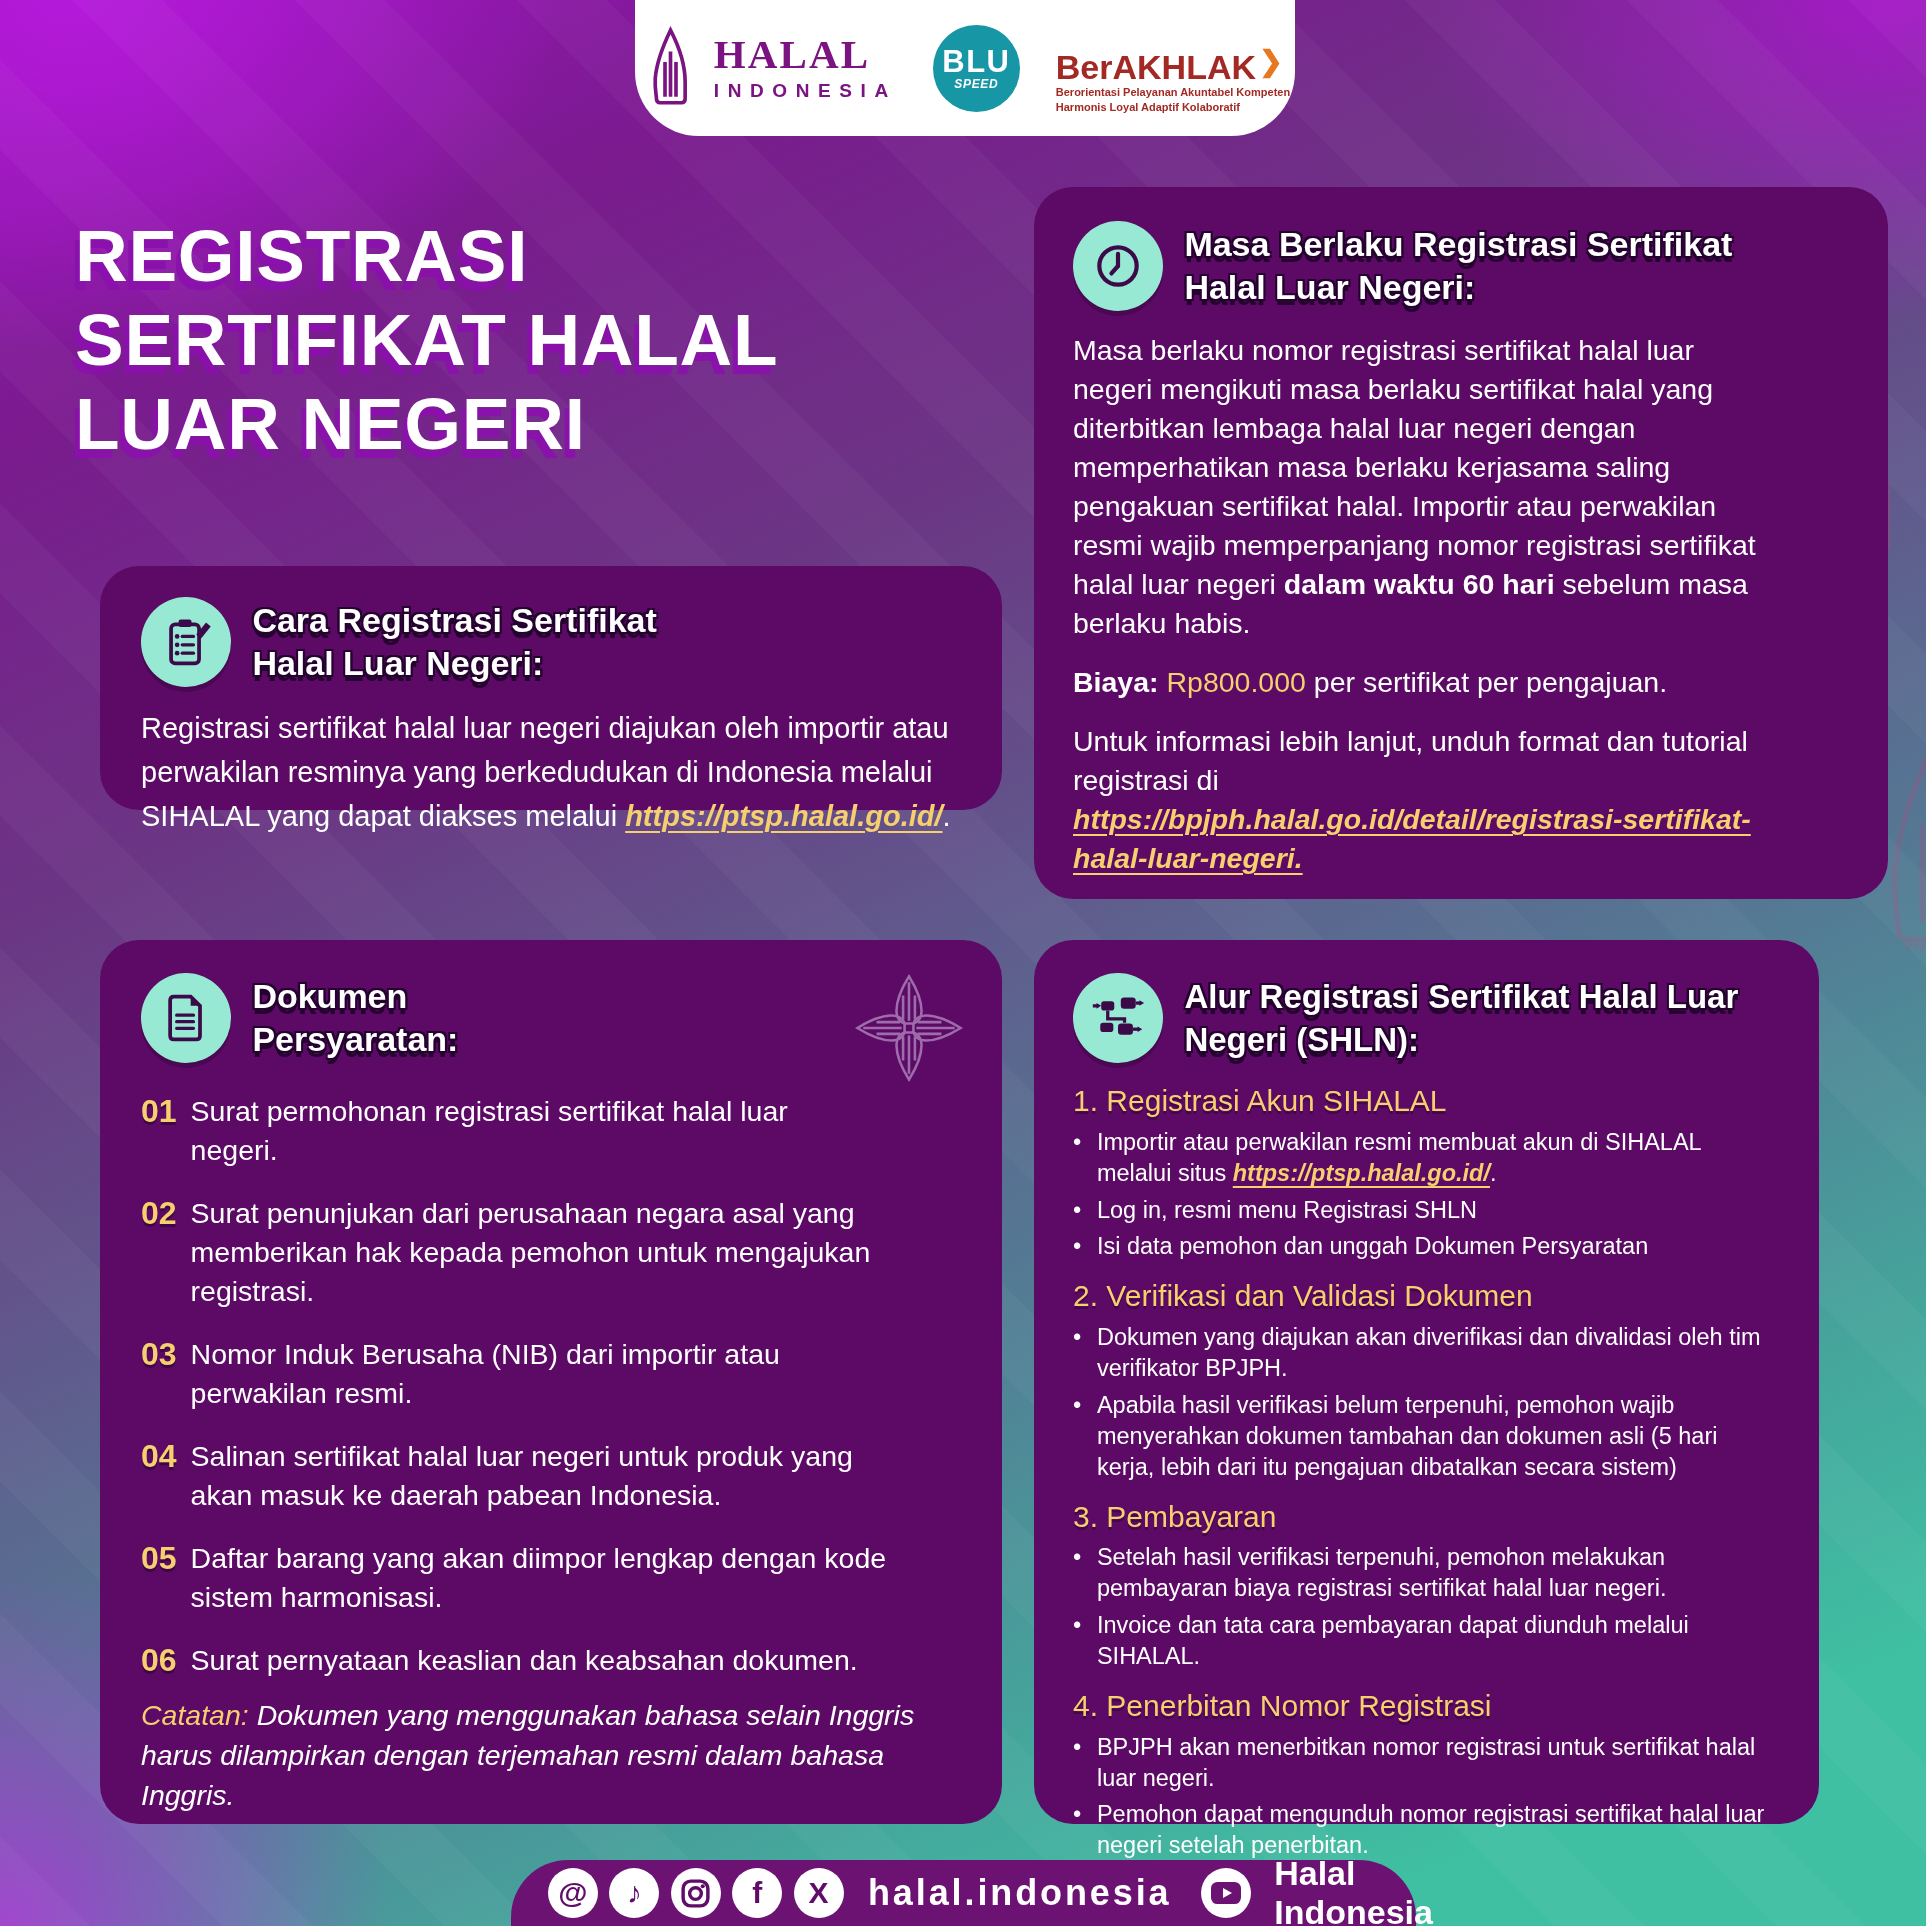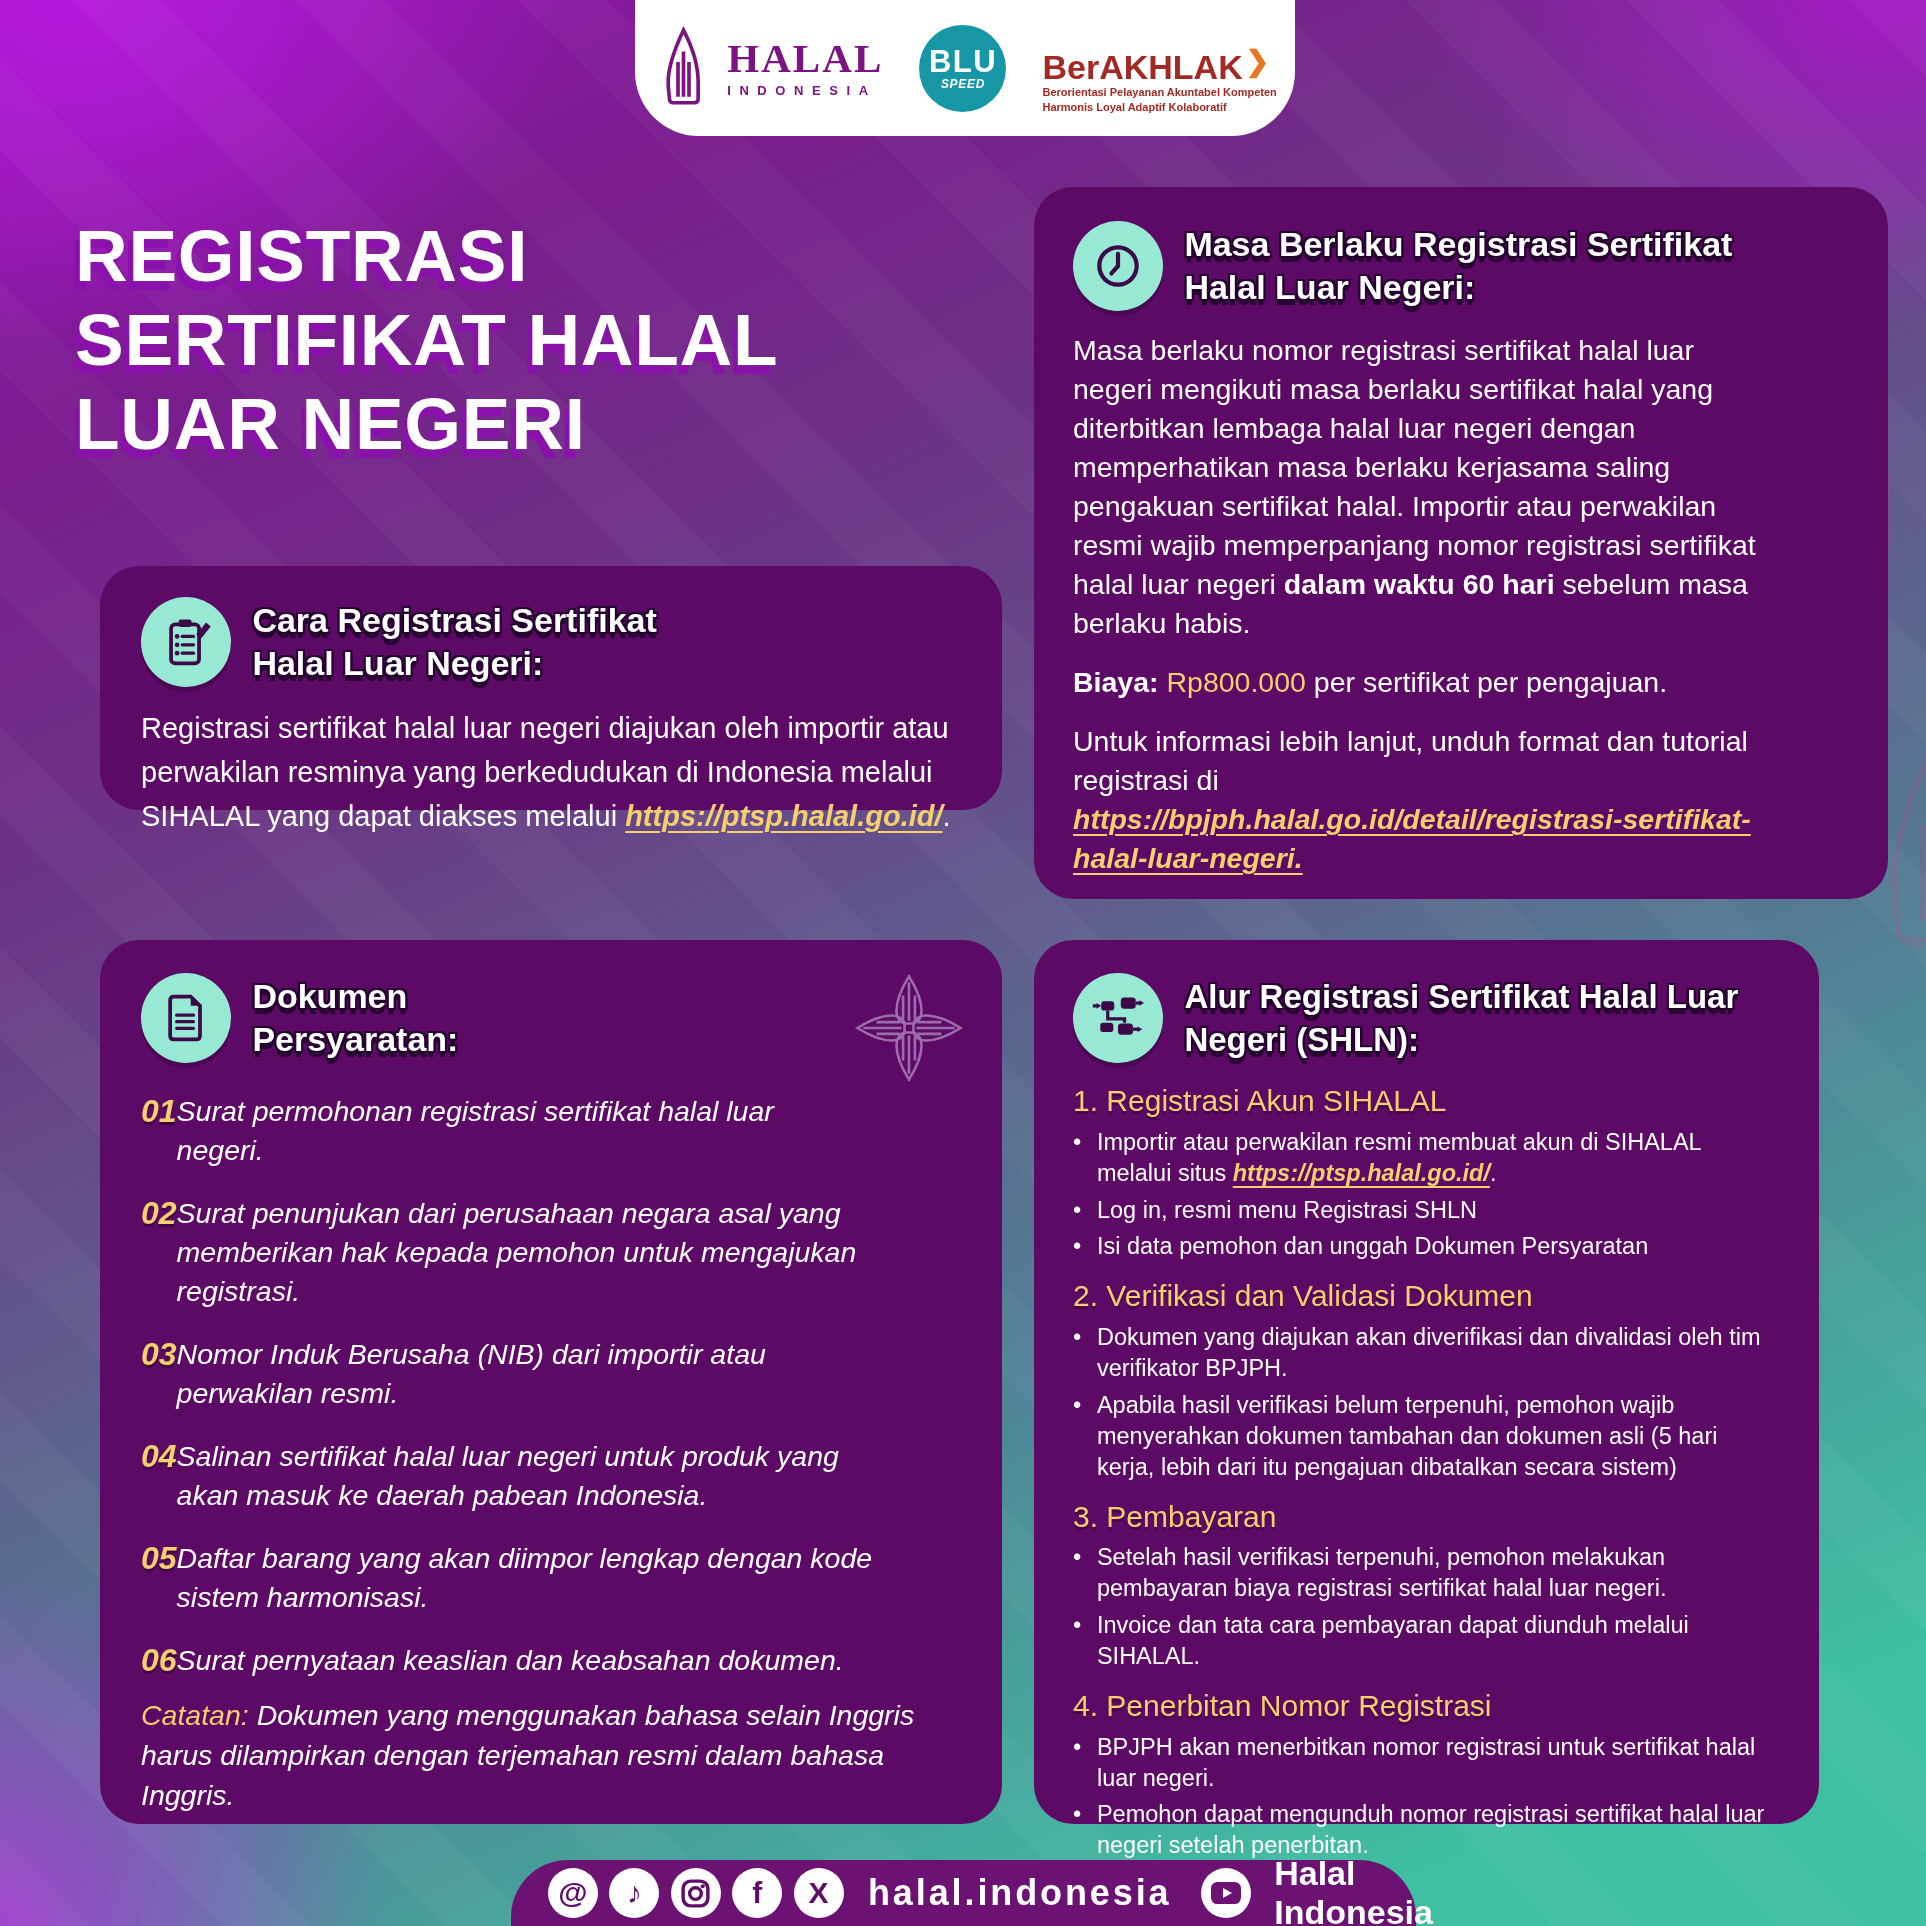--- a/index.html
+++ b/index.html
@@ -17,21 +17,21 @@
     background:repeating-linear-gradient(45deg, rgba(255,255,255,.03) 0 64px, rgba(255,255,255,0) 64px 157px);
   }
   .watermark{position:absolute;z-index:0;opacity:.22;}
   
   .header-pill{
     position:absolute;left:635px;top:0;width:660px;height:136px;background:#ffffff;
     border-radius:0 0 64px 64px;display:flex;align-items:center;justify-content:center;gap:36px;z-index:3;
   }
   .halal-logo{display:flex;align-items:center;gap:13px;}
   .halal-logo-text .l1{font-family:"Liberation Serif",serif;font-weight:bold;font-size:41px;color:#7b1380;letter-spacing:2.1px;line-height:41px;}
-  .halal-logo-text .l2{font-size:13px;font-weight:bold;color:#7b1380;letter-spacing:8.6px;margin-top:4.3px;}
+  .halal-logo-text .l2{font-size:19px;font-weight:bold;color:#7b1380;letter-spacing:8.6px;margin-top:4.3px;}
   .blu-circle{width:87px;height:87px;border-radius:50%;background:#1796a5;display:flex;flex-direction:column;align-items:center;justify-content:center;}
   .blu-circle .b1{color:#fff;font-weight:bold;font-size:31px;letter-spacing:1.4px;line-height:31px;}
   .blu-circle .b2{color:#ffffff;font-weight:bold;font-style:italic;font-size:12px;letter-spacing:0.7px;}
   .berakhlak{display:flex;flex-direction:column;margin-top:27px;}
   .berakhlak .t{font-size:34px;font-weight:bold;color:#a32a24;line-height:36px;display:flex;align-items:flex-start;}
   .berakhlak .chev{color:#e87722;font-size:28.5px;line-height:24px;margin-left:2.9px;}
   .berakhlak .s{font-size:11px;font-weight:bold;color:#a32a24;line-height:14.3px;}
   
   .main-title{
     position:absolute;left:75px;top:214px;z-index:1;color:#ffffff;font-weight:bold;
@@ -52,21 +52,21 @@
   .italic{font-style:italic;}
   #card-cara{left:100px;top:566px;width:902px;height:244px;padding:31px 41px 0 41px;}
   #card-cara .card-body{margin-top:18.5px;font-size:29px;line-height:44px;max-width:831px;}
   #card-masa{left:1034px;top:187px;width:854px;height:712px;padding:34px 39px 0 39px;}
   #card-masa .card-title{max-width:549px;}
   #card-masa .card-body{font-size:28.5px;line-height:39px;max-width:703px;}
   #card-masa .p{margin-top:20px;}
   #card-dokumen{left:100px;top:940px;width:902px;height:884px;padding:33px 41px 0 41px;}
   #card-dokumen .card-title{max-width:271px;}
   .doc-list{margin-top:28.5px;display:flex;flex-direction:column;gap:24px;}
-  .doc-item{display:flex;gap:0;font-style:italic;}
+  .doc-item{display:flex;gap:14px;}
   .doc-num{color:#f6cf6e;font-weight:bold;font-size:32px;line-height:39px;flex:none;text-shadow:0 2.9px 0 rgba(20,0,25,.4);}
   .doc-text{font-size:28.5px;line-height:39px;max-width:721px;}
   .doc-note{margin-top:15.7px;font-size:28.5px;line-height:40px;font-style:italic;max-width:778px;}
   .flower{position:absolute;right:34px;top:28.5px;}
   #card-alur{left:1034px;top:940px;width:785px;height:884px;padding:33px 39px 0 39px;}
   #card-alur .card-title{font-size:33px;max-width:599px;}
   .alur-sec-title{color:#f6cf6e;font-size:30px;font-weight:normal;margin:17px 0 8.6px 0;text-shadow:0 2.9px 0 rgba(20,0,25,.35);}
   .alur-sec-title.first{margin-top:21.4px;}
   .bullet{display:flex;gap:15.7px;font-size:23.5px;line-height:31px;margin-bottom:5.7px;max-width:699px;}
   .bullet::before{content:"•";flex:none;font-size:23.5px;}

